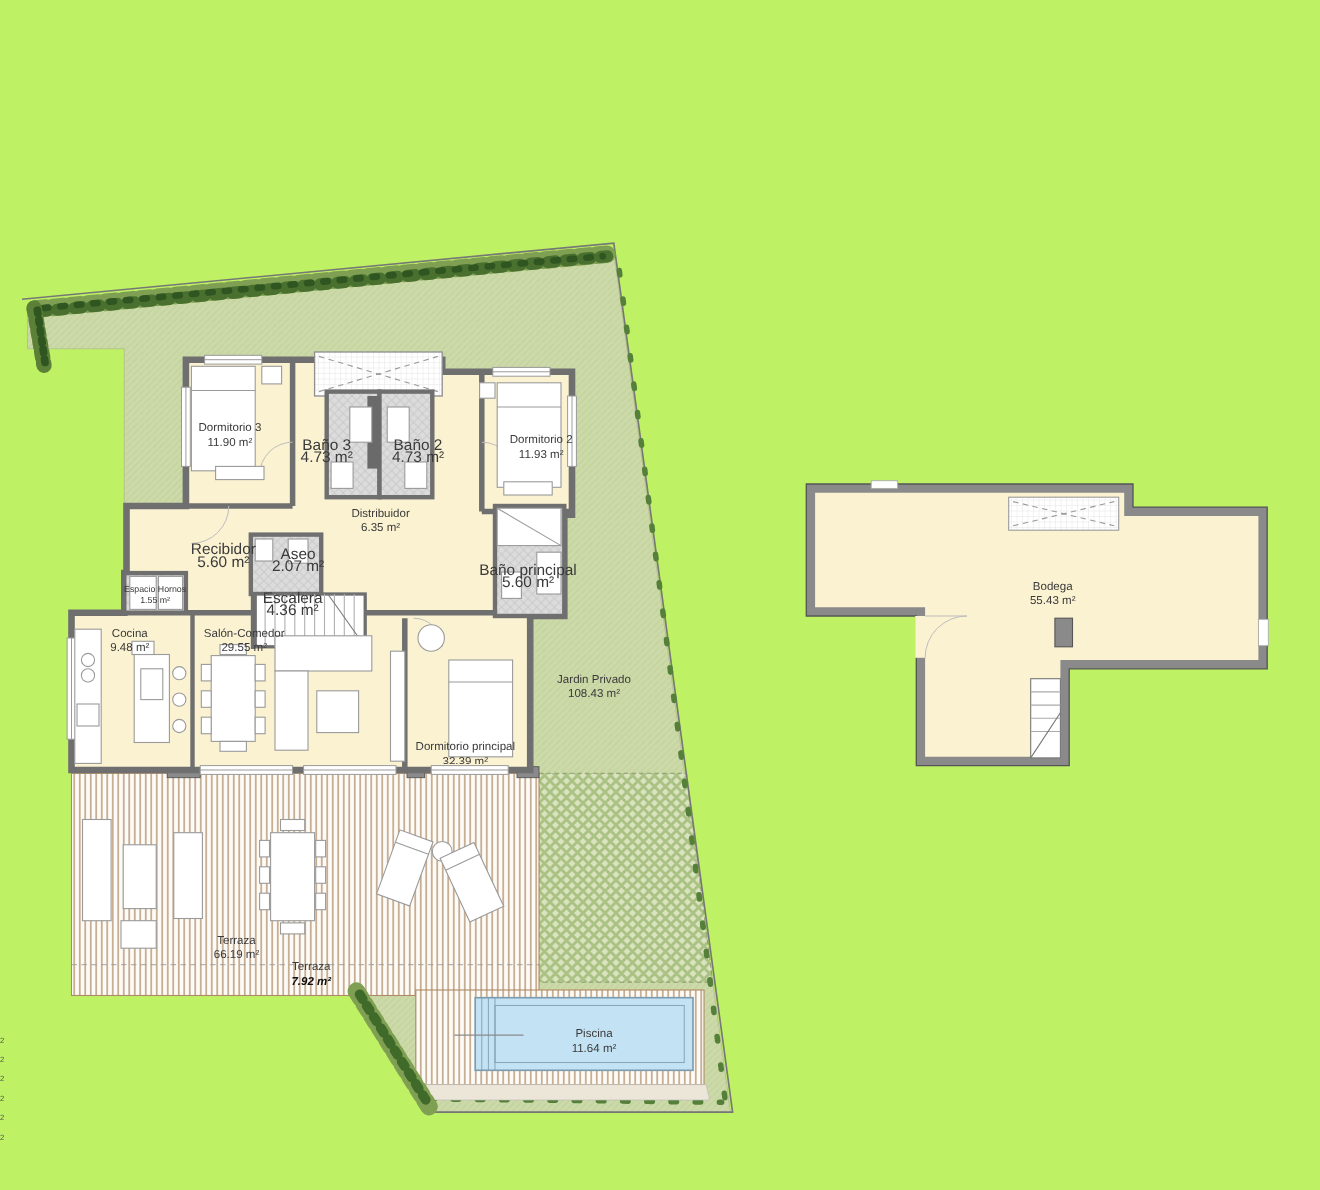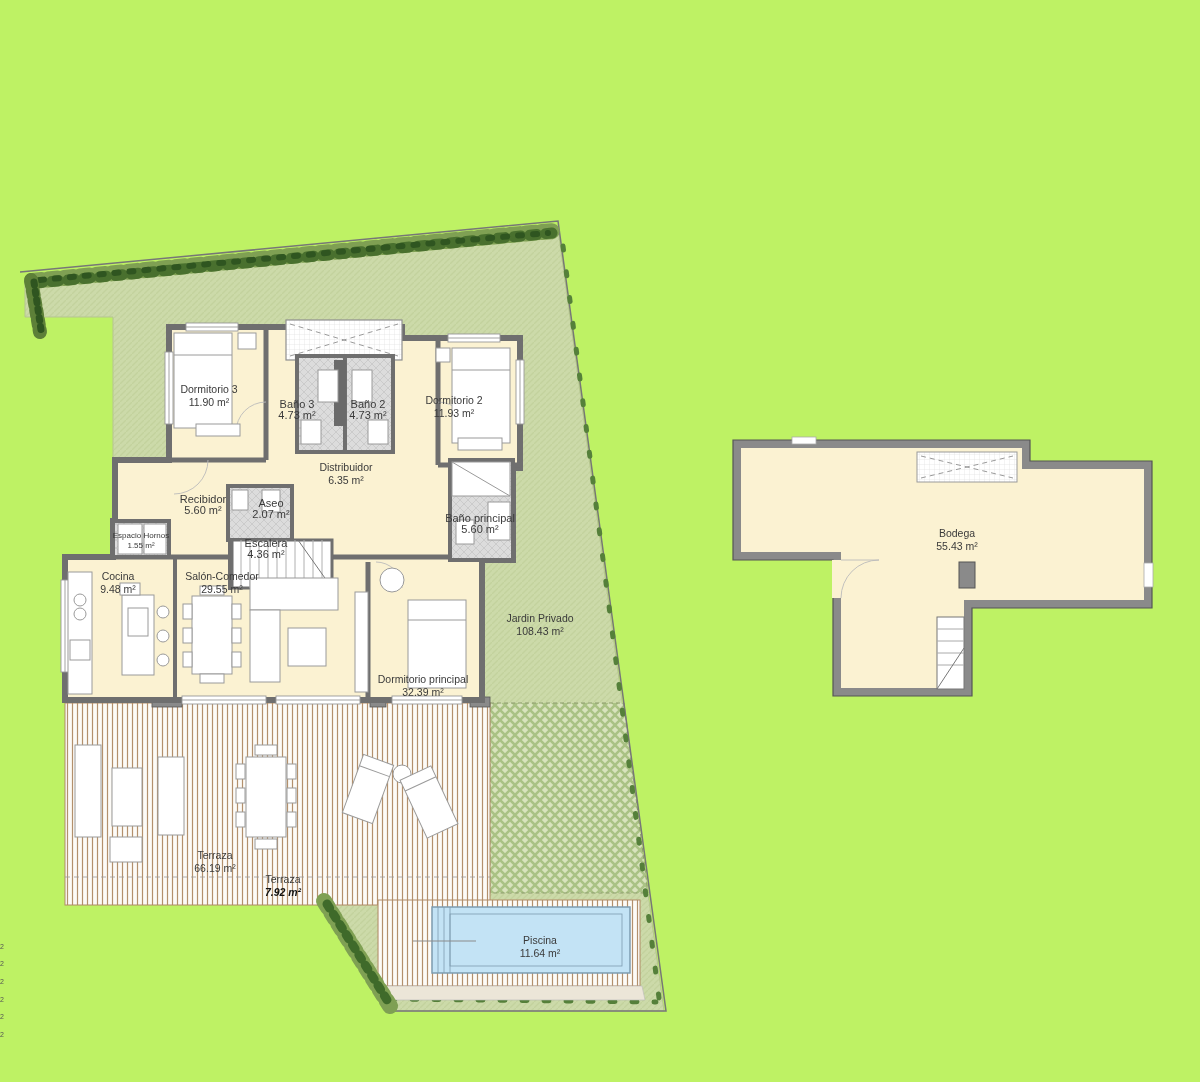--- a/index.html
+++ b/index.html
@@ -3,21 +3,21 @@
 <meta charset="utf-8">
 <style>
   html,body{margin:0;padding:0;background:#ffffff;}
   .canvas{position:relative;width:1200px;height:1082px;background:#bef264;overflow:hidden;
           font-family:Liberation Sans, sans-serif;}
   svg{position:absolute;left:0;top:0;}
   .plan-label{position:absolute;transform:translateX(-50%);text-align:center;
               color:#3a3a3a;font-size:10.5px;line-height:13px;white-space:nowrap;}
   .plan-label .room-area{display:block;text-align:center;}
   .plan-label .room-name{display:block;}
-  .small{font-size:11px;line-height:11px;}
+  .small{font-size:14px;line-height:11px;}
   .tiny{font-size:8px;line-height:10px;}
   .bold-italic{font-weight:bold;font-style:italic;color:#111;}
   .margin-mark{position:absolute;left:0px;font-size:7px;color:#555;}
 </style>
 </head>
 <body>
 
 <div class="canvas">
 
 <svg width="1200" height="1082" viewBox="0 0 1200 1082">
@@ -258,25 +258,25 @@
 </svg>
 
 <div class="plan-label" style="left:209px;top:383px">
   <span class="room-name">Dormitorio 3</span>
   <span class="room-area">11.90 m²</span>
 </div>
 <div class="plan-label small" style="left:297px;top:399px">
   <span class="room-name">Baño 3</span>
   <span class="room-area">4.73 m²</span>
 </div>
-<div class="plan-label small" style="left:368px;top:399px">
+<div class="plan-label small" style="left:380px;top:399px">
   <span class="room-name">Baño 2</span>
   <span class="room-area">4.73 m²</span>
 </div>
-<div class="plan-label" style="left:454px;top:394px">
+<div class="plan-label" style="left:492px;top:394px">
   <span class="room-name">Dormitorio 2</span>
   <span class="room-area">11.93 m²</span>
 </div>
 <div class="plan-label" style="left:346px;top:461px">
   <span class="room-name">Distribuidor</span>
   <span class="room-area">6.35 m²</span>
 </div>
 <div class="plan-label small" style="left:203px;top:494px">
   <span class="room-name">Recibidor</span>
   <span class="room-area">5.60 m²</span>

